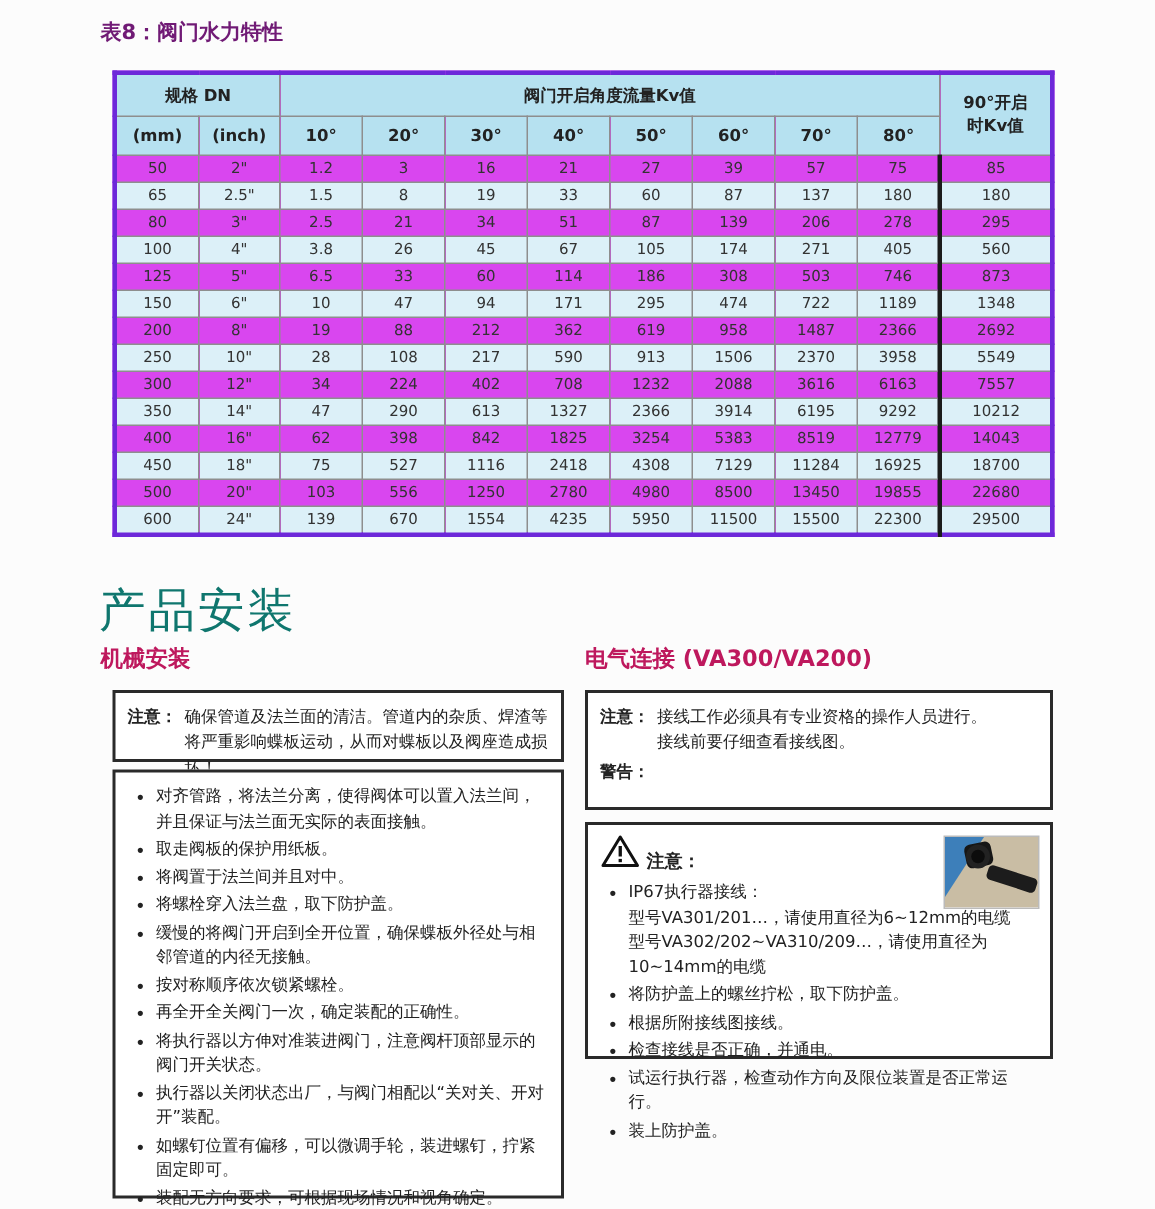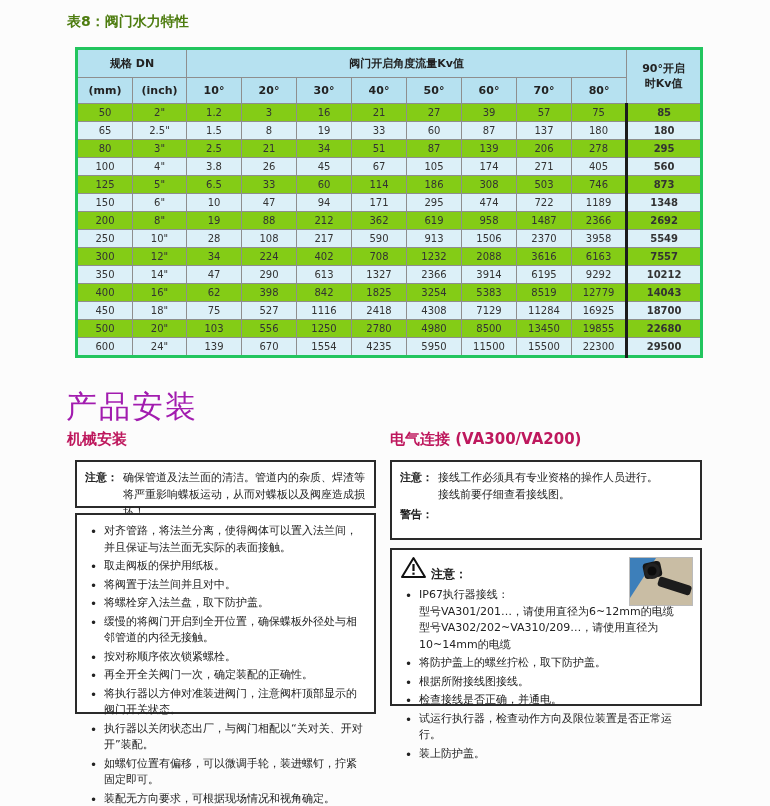--- a/index.html
+++ b/index.html
@@ -6,57 +6,57 @@
   body {
     width:770px; height:806px; position:relative;
     background:#fcfcfc;
     font-family:"DejaVu Sans", sans-serif;
     color:#222;
   }
 
   
   .table-title {
     position:absolute; left:67px; top:13px;
-    font-size:14px; font-weight:bold; color:#4d7c0f;
+    font-size:14px; font-weight:bold; color:#701a75;
   }
   table.kv {
     position:absolute; left:75px; top:47px;
     width:625px; table-layout:fixed; border-collapse:collapse;
-    background:#84cc16; border:3px solid #22c55e;
+    background:#d946ef; border:3px solid #6d28d9;
   }
   table.kv th, table.kv td {
     border:1px solid #8e8e8e; text-align:center; padding:0; overflow:hidden;
   }
   table.kv thead th { background:#b6e1f0; font-weight:bold; font-size:11px; }
   table.kv thead tr:first-child th { height:27px; }
   table.kv thead tr:nth-child(2) th { height:25px; }
   th.kv90 { font-size:10.5px; white-space:pre-line; line-height:1.35; }
   table.kv tbody td { height:17px; font-size:10px; color:#333; }
   table.kv tbody tr:nth-child(even) td { background:#dcf0f8; }
-  th.kv90, table.kv tbody td:last-child { border-left:3px solid #1b1b1b;font-weight:bold; }
+  th.kv90, table.kv tbody td:last-child { border-left:3px solid #1b1b1b; }
 
   
   .section-title {
     position:absolute; left:66px; top:386px;
-    font-size:31px; color:#a21caf; letter-spacing:2px;
+    font-size:31px; color:#0f766e; letter-spacing:2px;
   }
   .col-heading {
     position:absolute; top:430px;
     font-size:15px; font-weight:bold; color:#be185d;
   }
   #mech-heading { left:67px; }
   #elec-heading { left:390px; }
 
   
   .box {
     position:absolute; border:2px solid #2a2a2a; background:#fff;
     box-sizing:border-box;
   }
   #mech-notice { left:75px; top:460px; width:301px; height:48px; padding:7px 8px; }
-  #mech-list   { left:75px; top:513px; width:301px; height:201px; }
+  #mech-list   { left:75px; top:513px; width:301px; height:286px; }
   #elec-notice { left:390px; top:460px; width:312px; height:80px; padding:7px 8px; }
   #elec-box    { left:390px; top:548px; width:312px; height:158px; }
 
   .notice-row { display:flex; font-size:11px; line-height:1.55; margin-bottom:3px; }
   .notice-label { font-weight:bold; white-space:nowrap; margin-right:5px; }
   .notice-text { white-space:pre-line; }
 
   ul.bullets { margin:8px 8px 8px 10px; padding:0; list-style:none; }
   ul.bullets li {
     position:relative; padding-left:17px;

